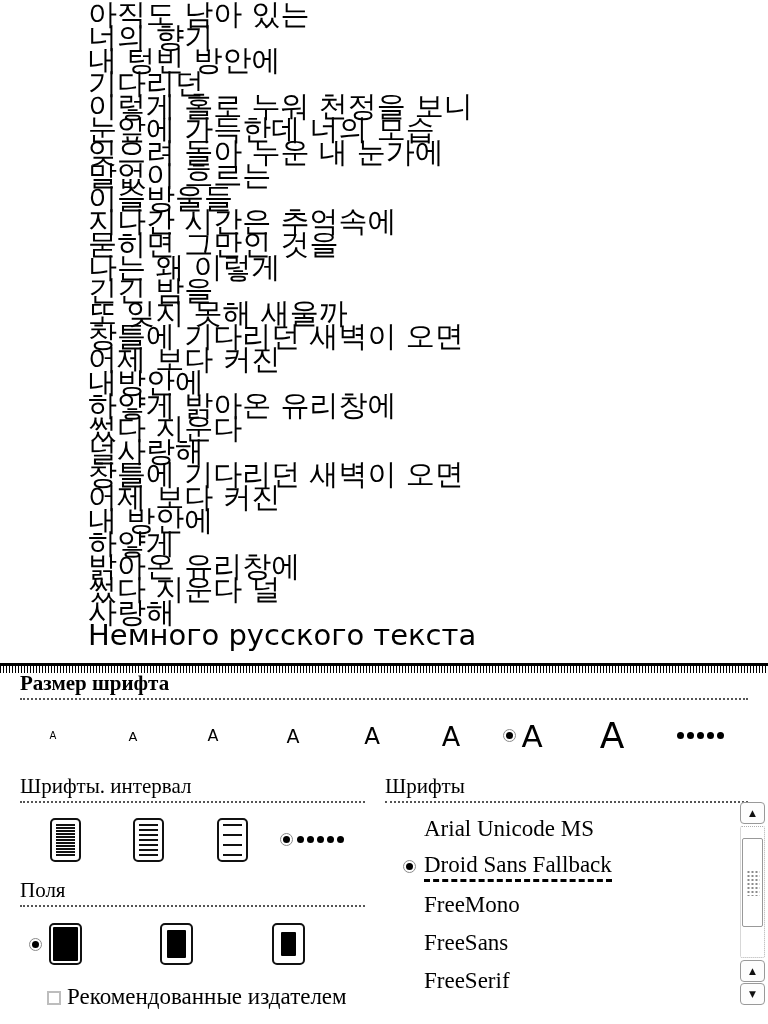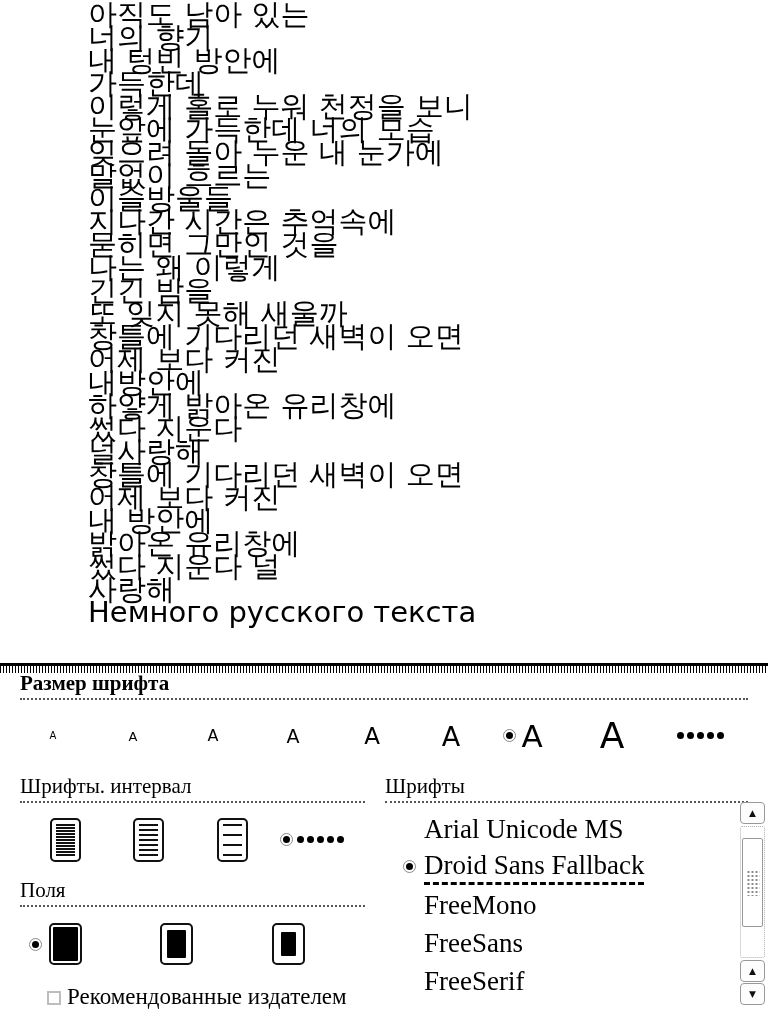--- a/index.html
+++ b/index.html
@@ -59,21 +59,21 @@
   #mar-1 { left:49px;  padding:2px; }
   #mar-2 { left:160px; padding:5px; }
   #mar-3 { left:272px; padding:7px; }
   .mfill { width:100%; height:100%; background:#000; border-radius:1px; }
   #mar-radio { left:29px; top:938px; }
 
   
   .font-list { position:absolute; left:385px; top:810px; width:350px; }
   .font-item { position:relative; height:38px; display:flex; align-items:center;
                padding-left:39px; font-family:"Liberation Serif", serif;
-               font-size:27px; color:#000; white-space:nowrap; }
+               font-size:23px; color:#000; white-space:nowrap; }
   .font-item .radio { left:18px; top:12px; }
   .font-item.sel .fname { border-bottom:3px dashed #000; padding-bottom:1px; }
 
   
   .sb-btn { position:absolute; left:740px; width:25px; height:22px; background:#fdfdfd;
             border:1px solid #999; border-radius:4px;
             display:flex; align-items:center; justify-content:center; }
   .sb-btn .arr { font-family:"DejaVu Sans", sans-serif; font-size:9px; line-height:1; color:#111; }
   #sb-top { top:802px; }
   #sb-up2 { top:960px; }
@@ -95,40 +95,41 @@
 </style>
 </head>
 <body>
 
 <div class="screen">
 
   <div class="reader">
       <div class="rline">아직도 남아 있는</div>
       <div class="rline">너의 향기</div>
       <div class="rline">내 텅빈 방안에</div>
-      <div class="rline">가득한데</div>
+      <div class="rline">기다리던</div>
       <div class="rline">이렇게 홀로 누워 천정을 보니</div>
       <div class="rline">눈앞에 가득한데 너의 모습</div>
       <div class="rline">잊으려 돌아 누운 내 눈가에</div>
       <div class="rline">말없이 흐르는</div>
       <div class="rline">이슬방울들</div>
       <div class="rline">지나간 시간은 추억속에</div>
       <div class="rline">묻히면 그만인 것을</div>
       <div class="rline">나는 왜 이렇게</div>
       <div class="rline">긴긴 밤을</div>
       <div class="rline">또 잊지 못해 새울까</div>
       <div class="rline">창틀에 기다리던 새벽이 오면</div>
       <div class="rline">어제 보다 커진</div>
       <div class="rline">내방안에</div>
       <div class="rline">하얗게 밝아온 유리창에</div>
       <div class="rline">썼다 지운다</div>
       <div class="rline">널사랑해</div>
       <div class="rline">창틀에 기다리던 새벽이 오면</div>
       <div class="rline">어제 보다 커진</div>
       <div class="rline">내 방안에</div>
+      <div class="rline">하얗게</div>
       <div class="rline">밝아온 유리창에</div>
       <div class="rline">썼다 지운다 널</div>
       <div class="rline">사랑해</div>
       <div class="rline">Немного русского текста</div>
     </div>
 
   <div class="divider-bar"></div>
   <div class="divider-comb"></div>
 
   <div class="sec-label" id="lbl-size">Размер шрифта</div>

